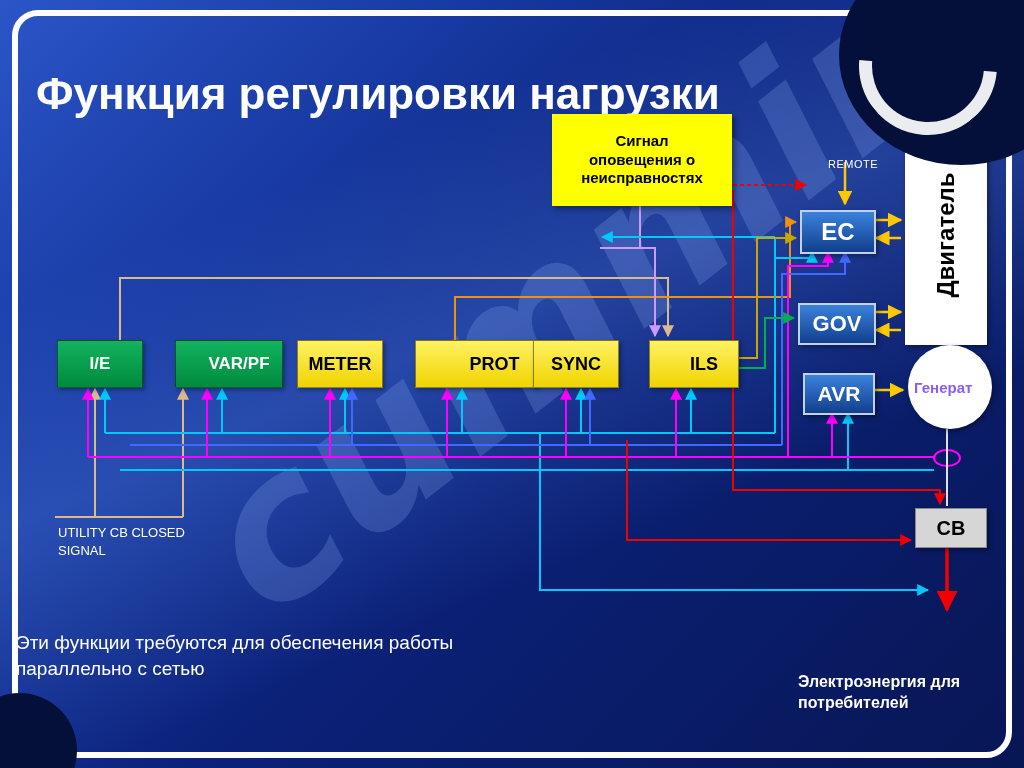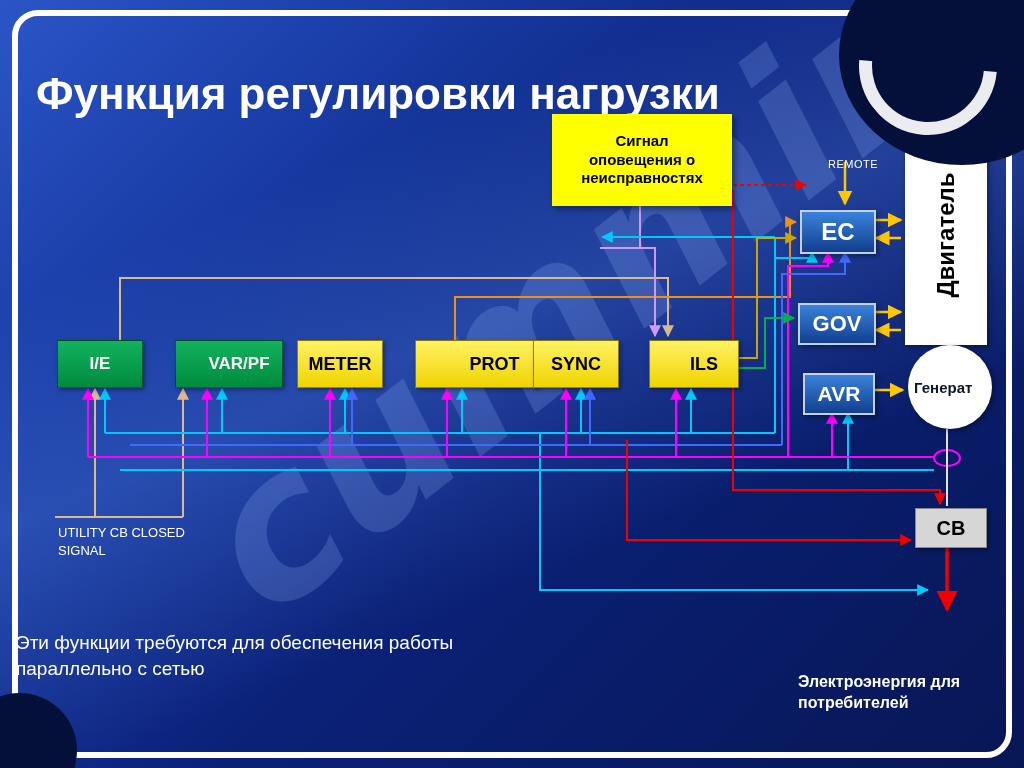--- a/index.html
+++ b/index.html
@@ -59,21 +59,21 @@
     border:2px solid #c2d0e8;box-shadow:2px 2px 5px rgba(0,0,0,0.4);}
   .c-ec{left:800px;top:210px;width:72px;height:40px;font-size:24px;}
   .c-gov{left:798px;top:303px;width:74px;height:38px;font-size:22px;}
   .c-avr{left:803px;top:373px;width:68px;height:38px;font-size:21px;}
 
   .engine{position:absolute;left:905px;top:125px;width:82px;height:220px;z-index:3;
     background:#ffffff;color:#000;display:flex;align-items:center;justify-content:center;
     box-shadow:2px 2px 5px rgba(0,0,0,0.4);}
   .engine span{transform:rotate(-90deg);white-space:nowrap;font-size:24px;font-weight:bold;}
   .generator{position:absolute;left:908px;top:345px;width:84px;height:84px;z-index:3;
-    background:#ffffff;color:#0f172a;border-radius:50%;display:flex;align-items:center;
+    background:#ffffff;color:#8b5cf6;border-radius:50%;display:flex;align-items:center;
     padding-left:6px;box-sizing:border-box;font-size:15px;font-weight:bold;
     white-space:nowrap;overflow:hidden;box-shadow:2px 2px 5px rgba(0,0,0,0.4);}
   .cb{position:absolute;left:915px;top:508px;width:70px;height:38px;z-index:3;
     background:#d6d6d6;color:#000;border:1px solid #8a8a8a;display:flex;
     align-items:center;justify-content:center;font-size:20px;font-weight:bold;
     box-shadow:2px 2px 4px rgba(0,0,0,0.4);}
 </style>
 </head>
 <body>
 

